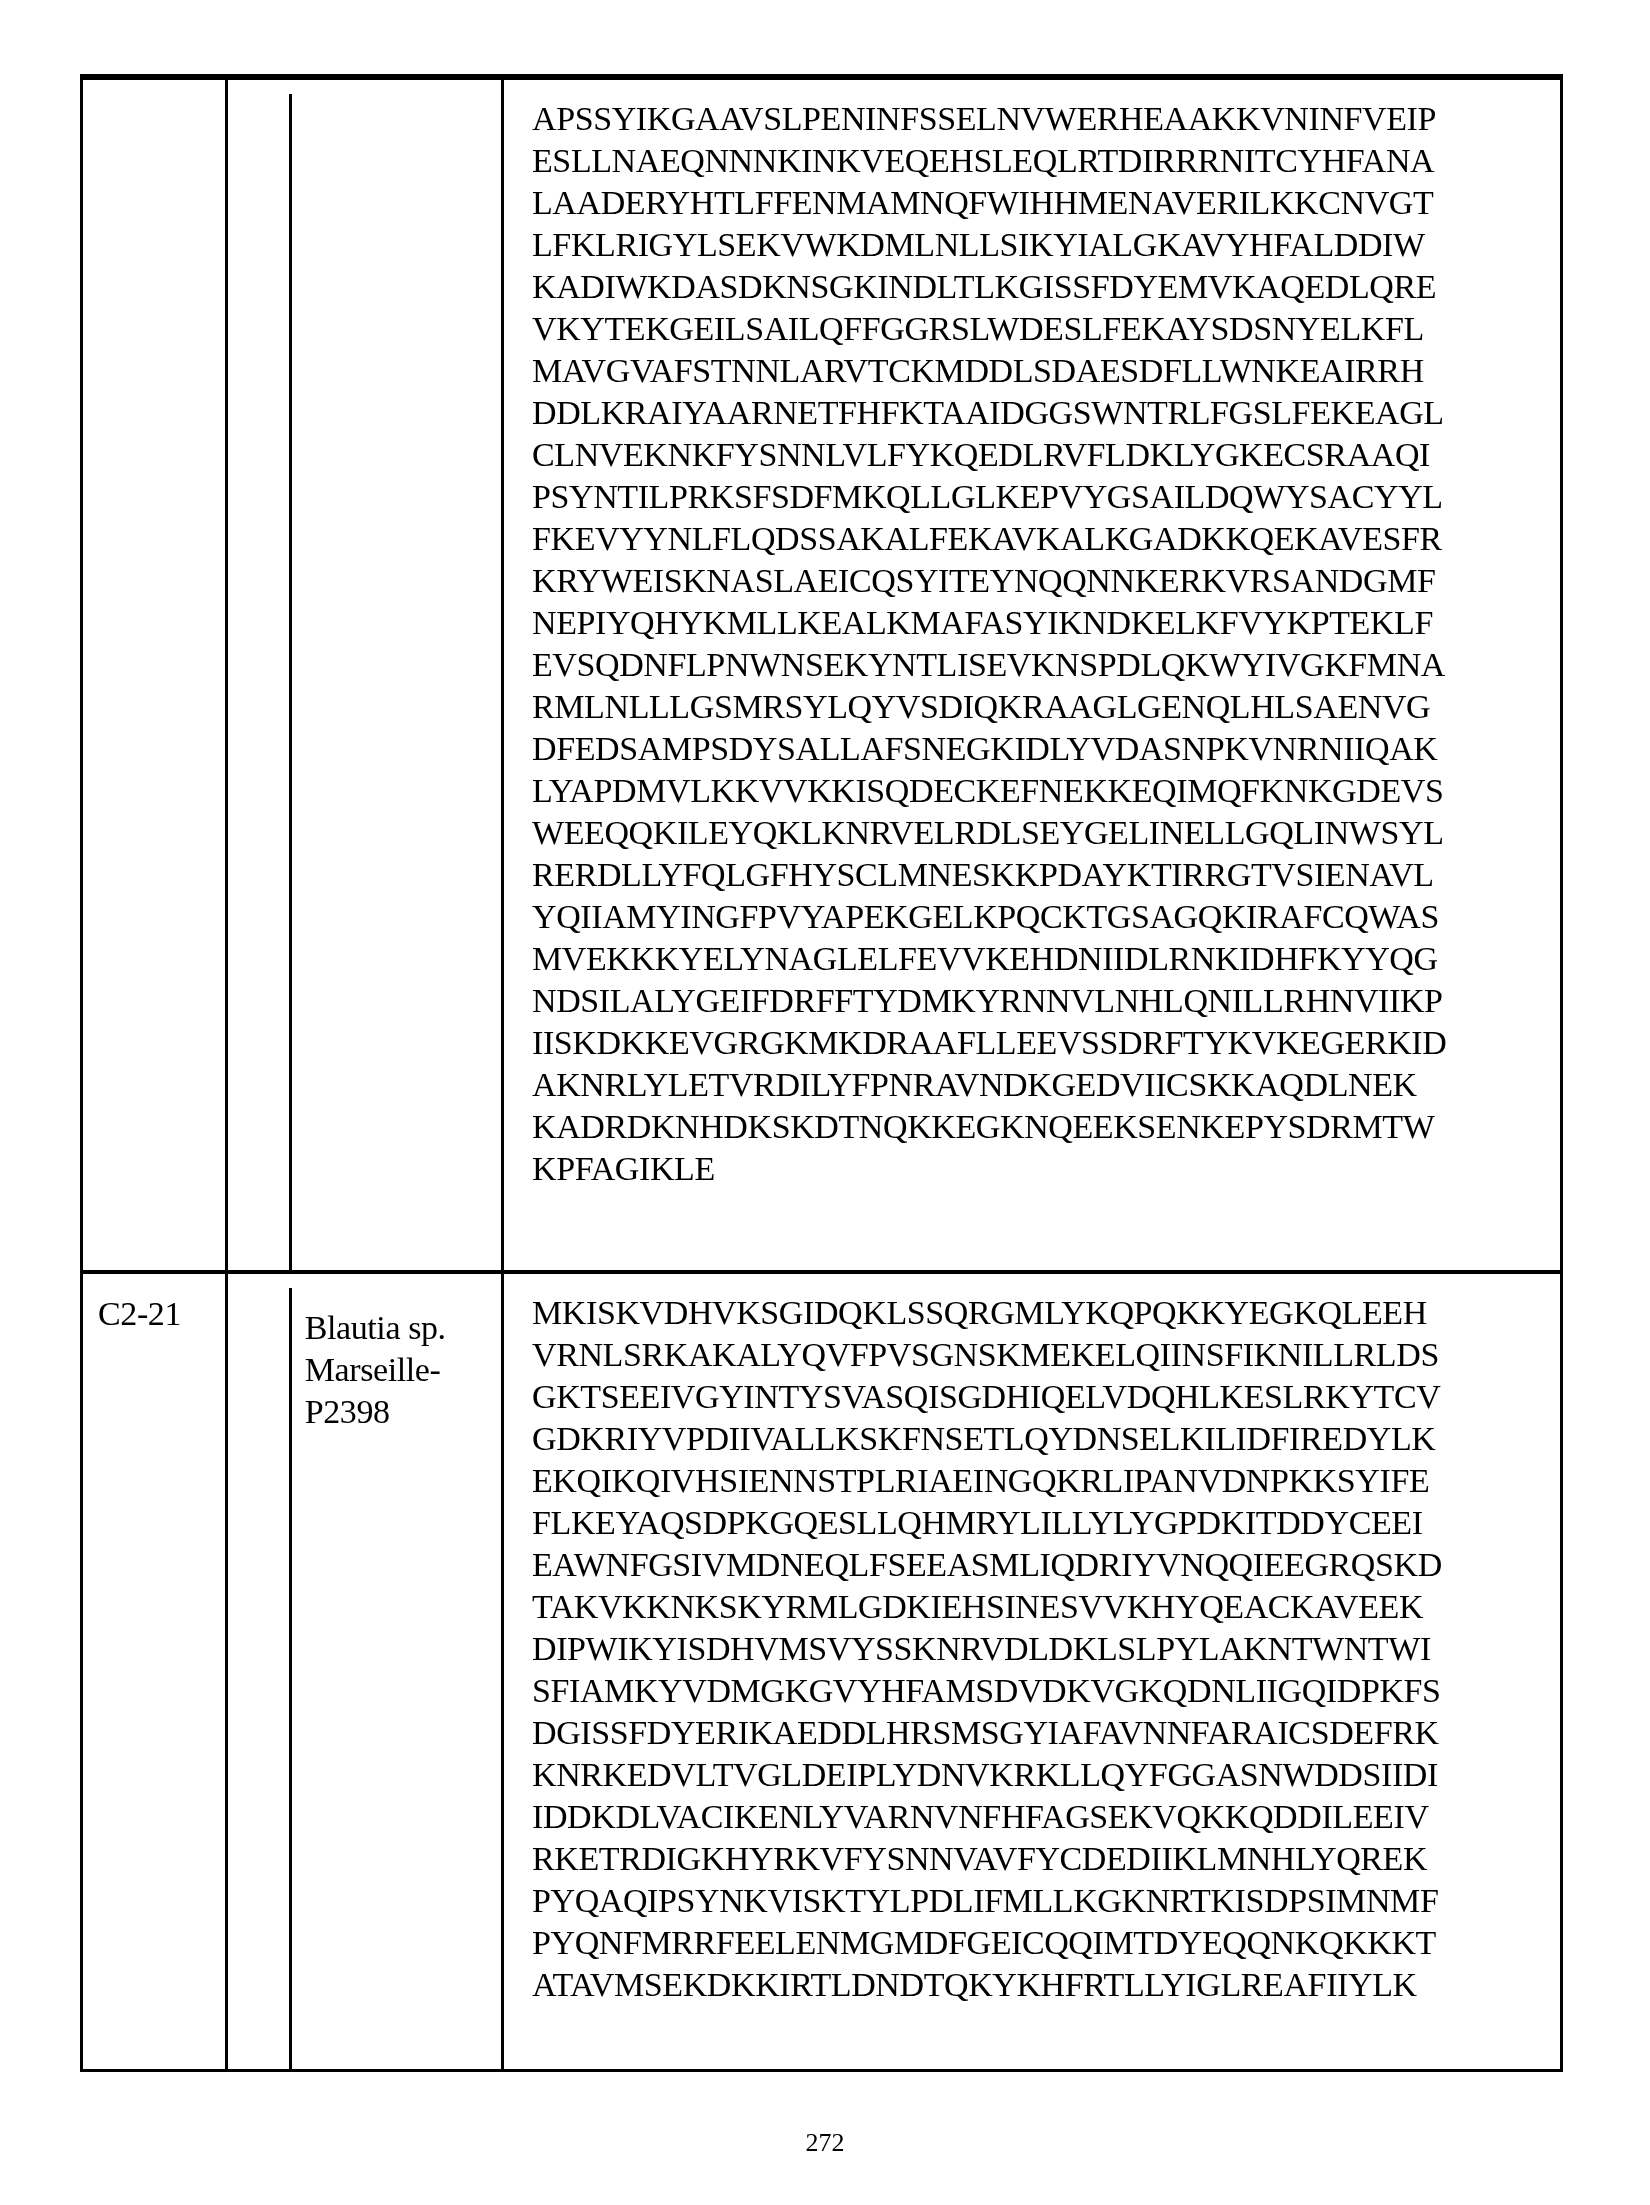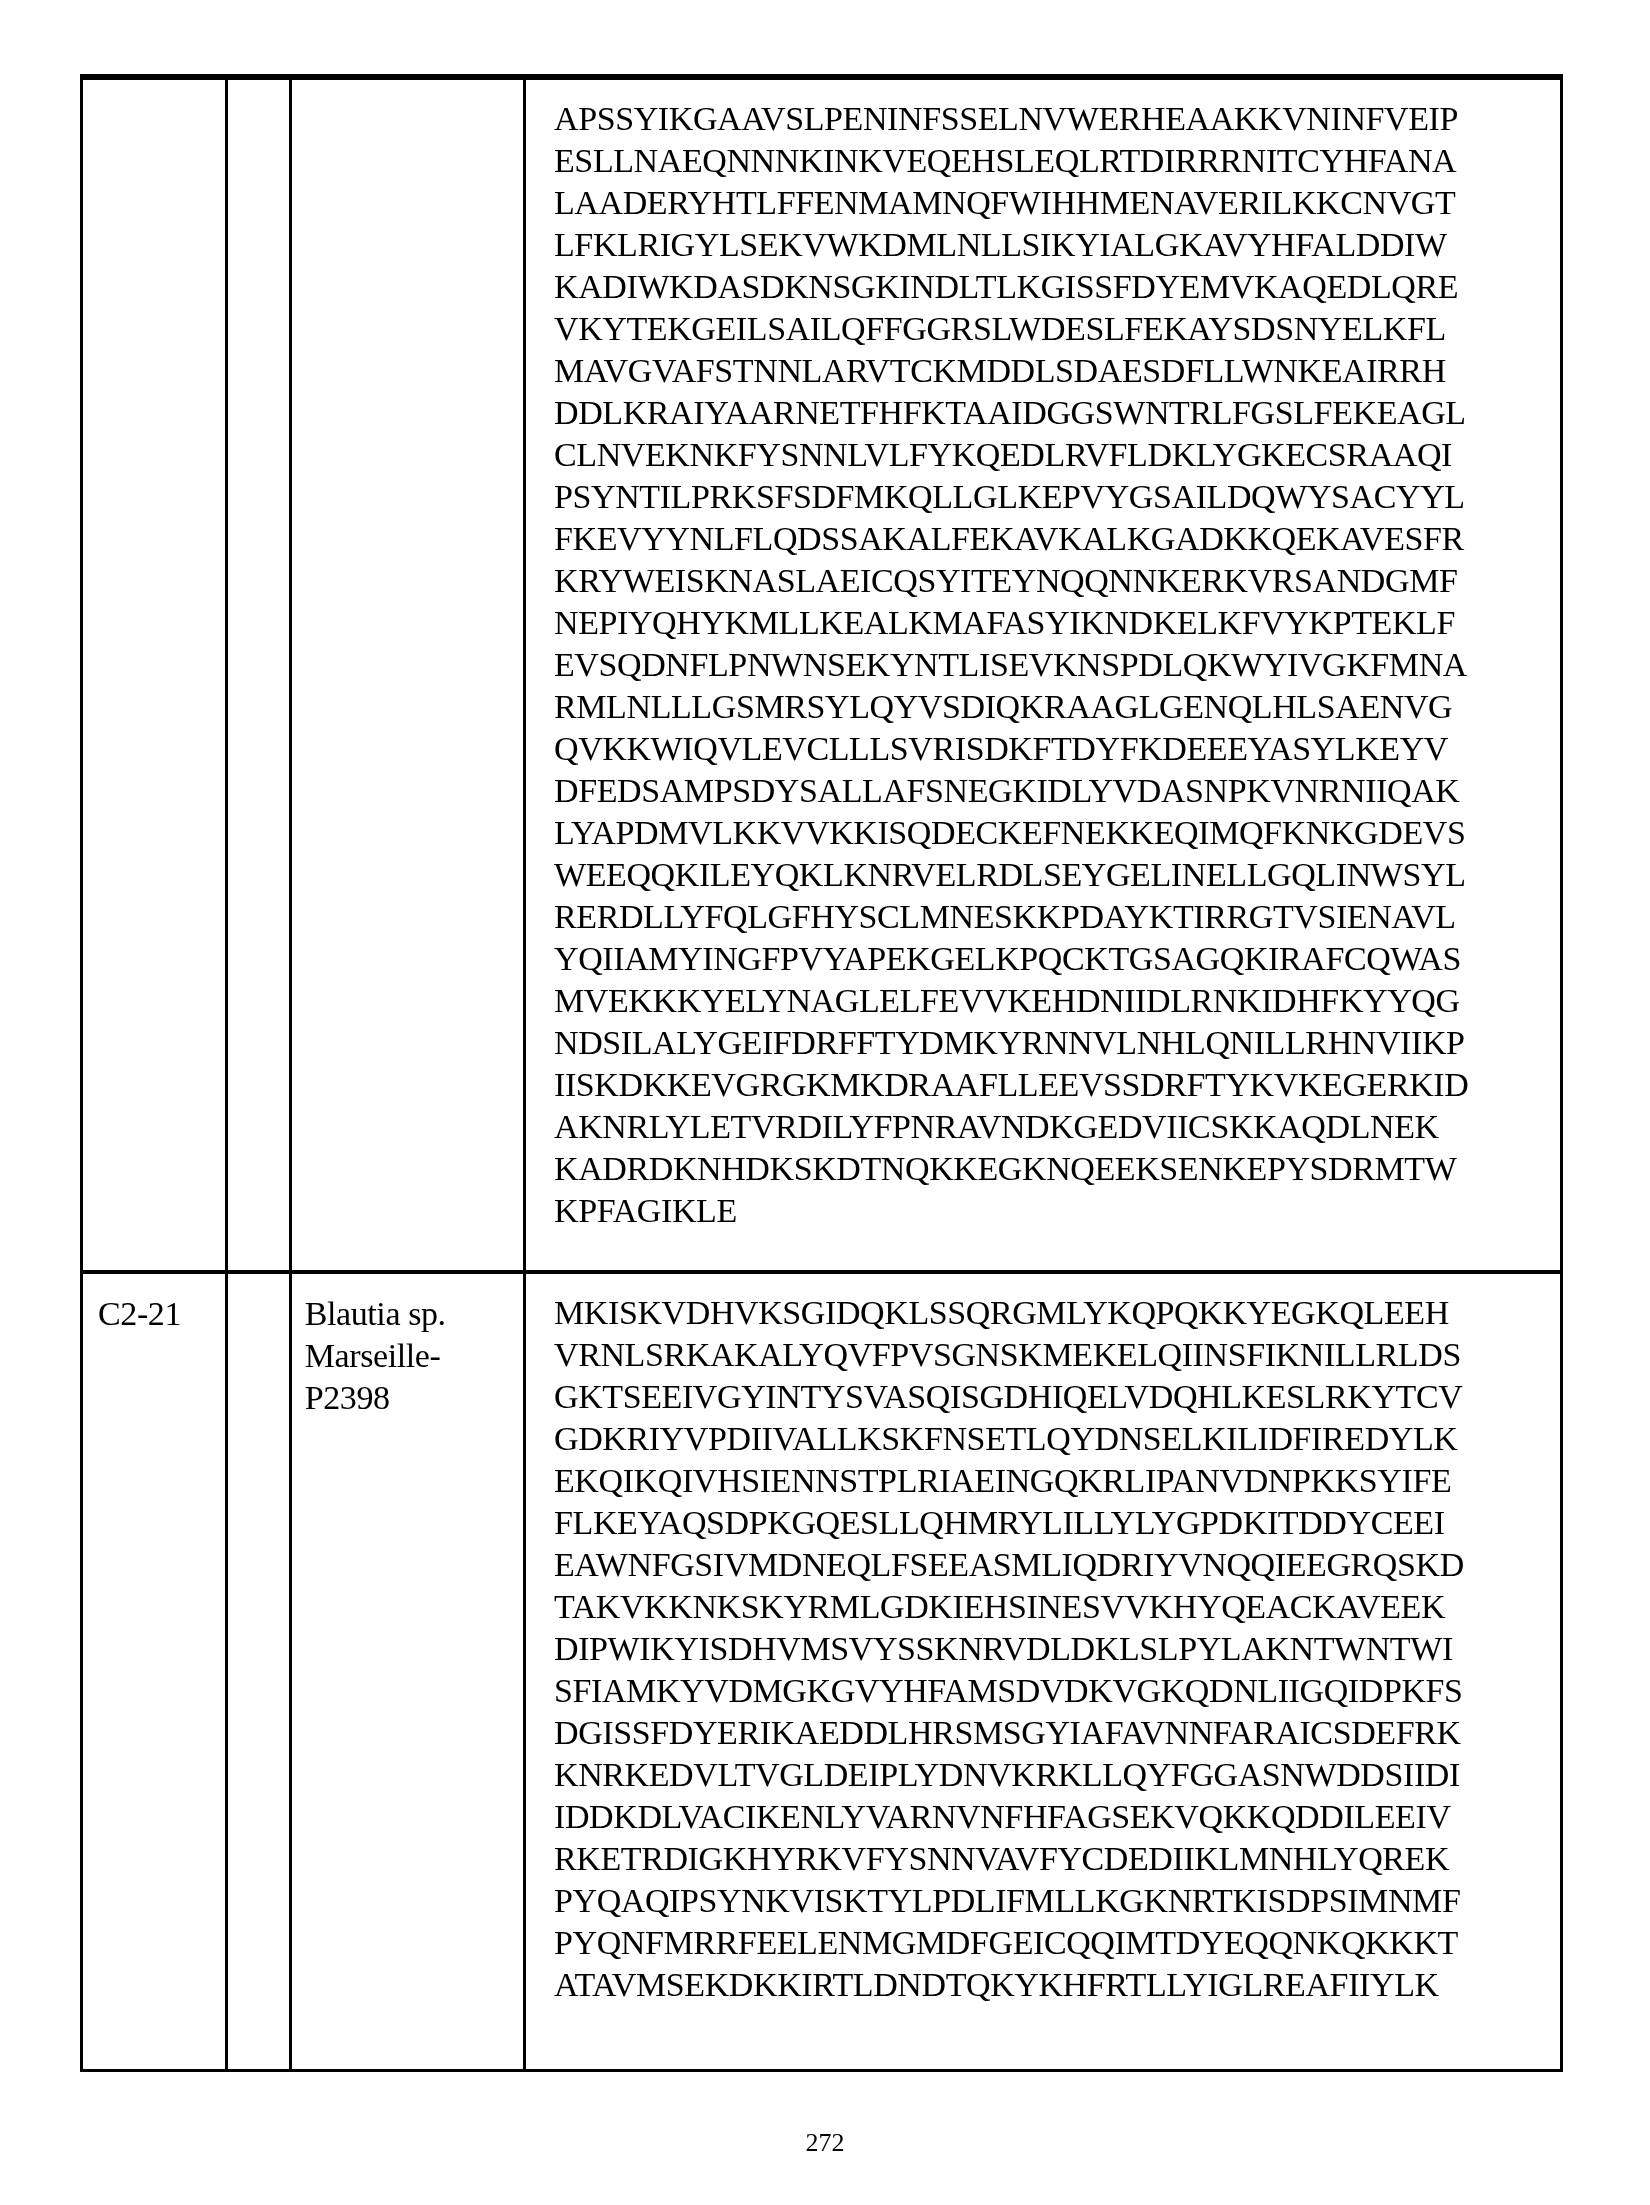--- a/index.html
+++ b/index.html
@@ -32,21 +32,21 @@
     border-top: 4.5px solid #000;
   }
   .trow-1 { height: 1190px; }
   .trow-2 { height: 799px; }
   .cell {
     box-sizing: border-box;
     overflow: hidden;
   }
   .c1 { width: 142px; padding: 19.4px 6px 0 15px; }
   .c2 { width: 64px;  border-left: 3.7px solid #000; }
-  .c3 { width: 234px; border-left: 3.7px solid #000; padding: 19.4px 6px 0 12.7px; }
+  .c3 { width: 212px; border-left: 3.7px solid #000; padding: 19.4px 6px 0 12.7px; margin-top: 14px; }
   .c4 { flex: 1;      border-left: 3.7px solid #000; padding: 18px 3px 0 28px; }
   .seq-line,
   .org-line,
   .id-text {
     font-size: 34px;
     line-height: 42px;
     white-space: nowrap;
     letter-spacing: -0.4px;
   }
   .page-number {
@@ -77,21 +77,20 @@
         <div class="seq-line">VKYTEKGEILSAILQFFGGRSLWDESLFEKAYSDSNYELKFL</div>
         <div class="seq-line">MAVGVAFSTNNLARVTCKMDDLSDAESDFLLWNKEAIRRH</div>
         <div class="seq-line">DDLKRAIYAARNETFHFKTAAIDGGSWNTRLFGSLFEKEAGL</div>
         <div class="seq-line">CLNVEKNKFYSNNLVLFYKQEDLRVFLDKLYGKECSRAAQI</div>
         <div class="seq-line">PSYNTILPRKSFSDFMKQLLGLKEPVYGSAILDQWYSACYYL</div>
         <div class="seq-line">FKEVYYNLFLQDSSAKALFEKAVKALKGADKKQEKAVESFR</div>
         <div class="seq-line">KRYWEISKNASLAEICQSYITEYNQQNNKERKVRSANDGMF</div>
         <div class="seq-line">NEPIYQHYKMLLKEALKMAFASYIKNDKELKFVYKPTEKLF</div>
         <div class="seq-line">EVSQDNFLPNWNSEKYNTLISEVKNSPDLQKWYIVGKFMNA</div>
         <div class="seq-line">RMLNLLLGSMRSYLQYVSDIQKRAAGLGENQLHLSAENVG</div>
-        <div class="seq-line">QVKKWIQVLEVCLLLSVRISDKFTDYFKDEEEYASYLKEYV</div>
         <div class="seq-line">DFEDSAMPSDYSALLAFSNEGKIDLYVDASNPKVNRNIIQAK</div>
         <div class="seq-line">LYAPDMVLKKVVKKISQDECKEFNEKKEQIMQFKNKGDEVS</div>
         <div class="seq-line">WEEQQKILEYQKLKNRVELRDLSEYGELINELLGQLINWSYL</div>
         <div class="seq-line">RERDLLYFQLGFHYSCLMNESKKPDAYKTIRRGTVSIENAVL</div>
         <div class="seq-line">YQIIAMYINGFPVYAPEKGELKPQCKTGSAGQKIRAFCQWAS</div>
         <div class="seq-line">MVEKKKYELYNAGLELFEVVKEHDNIIDLRNKIDHFKYYQG</div>
         <div class="seq-line">NDSILALYGEIFDRFFTYDMKYRNNVLNHLQNILLRHNVIIKP</div>
         <div class="seq-line">IISKDKKEVGRGKMKDRAAFLLEEVSSDRFTYKVKEGERKID</div>
         <div class="seq-line">AKNRLYLETVRDILYFPNRAVNDKGEDVIICSKKAQDLNEK</div>
         <div class="seq-line">KADRDKNHDKSKDTNQKKEGKNQEEKSENKEPYSDRMTW</div>

